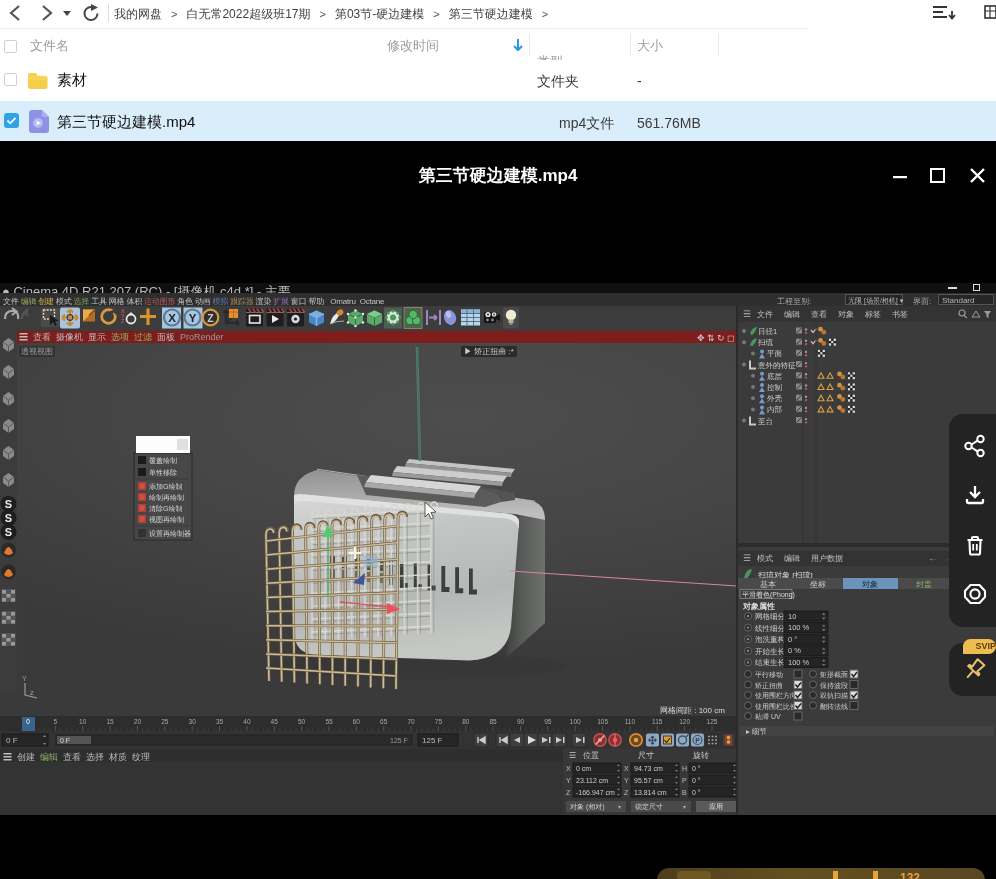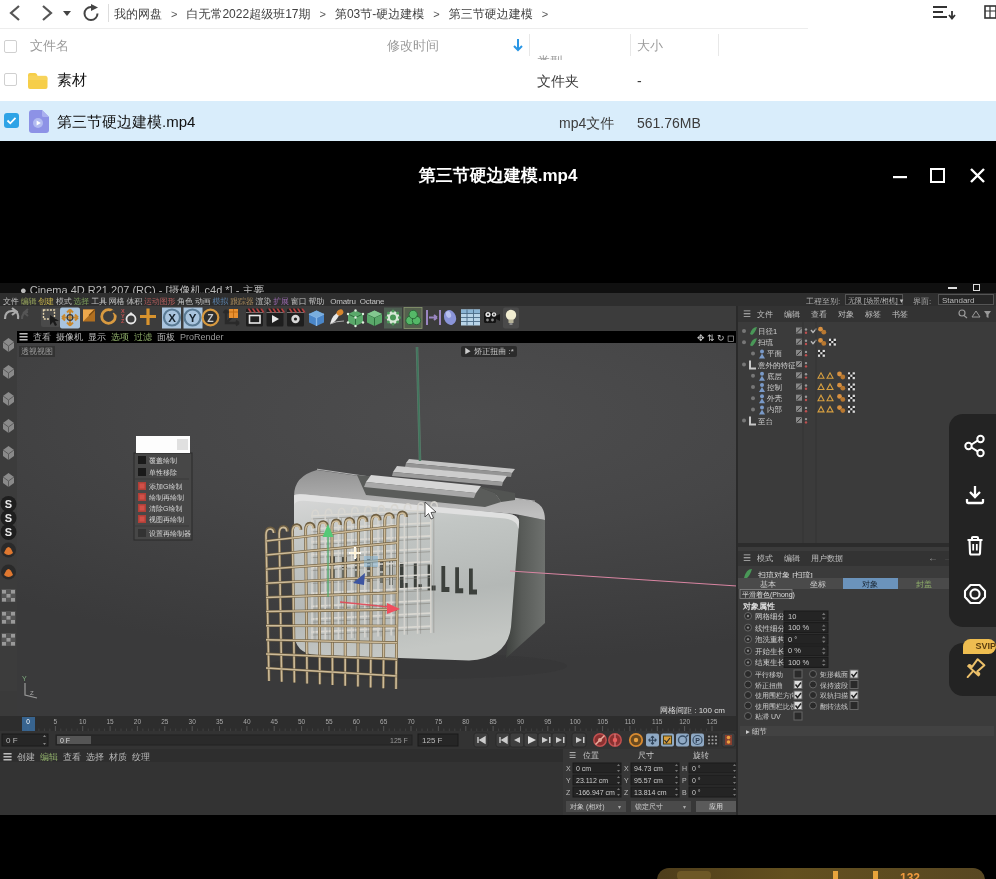--- a/index.html
+++ b/index.html
@@ -73,27 +73,27 @@
 <div class="abs" style="left:0;top:141px;width:996px;height:738px;background:#000;">
   <div class="abs" style="left:0;top:23px;width:996px;height:20px;text-align:center;font-size:17px;font-weight:bold;color:#fff;">第三节硬边建模.mp4</div>
   <svg class="abs" style="left:886px;top:25px;" width="108" height="18" viewBox="0 0 108 18">
     <rect x="7" y="10" width="14" height="2.2" fill="#fff"></rect>
     <rect x="45" y="3" width="13" height="13" fill="none" stroke="#fff" stroke-width="2"></rect>
     <path d="M85 3 L98 16 M98 3 L85 16" stroke="#fff" stroke-width="2.4"></path>
   </svg>
 
   <div class="abs" style="left:0;top:142px;width:996px;height:532px;background:#3a3a3a;">
     <div class="abs" style="left:0;top:0;width:996px;height:10px;background:#101010;">
-      <div class="abs" style="left:20px;top:0;font-size:11px;color:#bbb;white-space:nowrap;">● Cinema 4D R21.207 (RC) - [摄像机.c4d *] - 主要</div>
+      <div class="abs" style="left:2px;top:0;font-size:13px;color:#bbb;white-space:nowrap;">● Cinema 4D R21.207 (RC) - [摄像机.c4d *] - 主要</div>
       <div class="abs" style="left:948px;top:4px;width:9px;height:2px;background:#ddd;"></div>
       <div class="abs" style="left:973px;top:1px;width:7px;height:7px;border:1px solid #ddd;"></div>
     </div>
     <div class="abs" style="left:0;top:10px;width:996px;height:13px;background:#2e2e2e;">
       <div class="abs" style="left:3px;top:2.5px;font-size:8px;color:#c2c2c2;white-space:nowrap;letter-spacing:-0.2px;">文件 <span style="color:#9ba95e">编辑</span> <span style="color:#c8b44c">创建</span> 模式 <span style="color:#7da05c">选择</span> 工具 网格 体积 <span style="color:#b05c5c">运动图形</span> 角色 动画 <span style="color:#5c85b0">模拟</span> <span style="color:#b08f5c">跟踪器</span> 渲染 <span style="color:#9b6ab0">扩展</span> 窗口 帮助&nbsp;&nbsp;&nbsp;Omatru&nbsp;&nbsp;Octane</div>
-      <div class="abs" style="left:806px;top:3px;font-size:8px;color:#aaa;">工程至别:</div>
+      <div class="abs" style="left:777px;top:3px;font-size:8px;color:#aaa;">工程至别:</div>
       <div class="abs" style="left:845px;top:1px;width:58px;height:11px;background:#262626;border:1px solid #555;font-size:7px;color:#bbb;padding:1px 2px;white-space:nowrap;">无限 [场景/相机] ▾</div>
       <div class="abs" style="left:913px;top:3px;font-size:8px;color:#aaa;">界面:</div>
       <div class="abs" style="left:938px;top:1px;width:56px;height:11px;background:#262626;border:1px solid #555;font-size:8px;color:#bbb;padding:1px 3px;">Standard</div>
     </div>
     <svg class="abs" style="left:0;top:23px;" width="996" height="25" viewBox="0 0 996 25">
         <rect width="996" height="25" fill="#3c3c3c"></rect>
         <path d="M5 13 Q5 5 12 5 L15 5 M12 2 L16.5 5.5 L12 9" stroke="#aaa" stroke-width="2.2" fill="none"></path>
         <path d="M15 5 Q19 7 18 13" stroke="#aaa" stroke-width="2.2" fill="none"></path>
         <path d="M22 13 Q22 6 28 6 M28 3 L24 6.5 L28 10" stroke="#555" stroke-width="2" fill="none"></path>
         <rect x="41" y="2" width="19" height="19" rx="2" fill="#4a4a4a"></rect>
@@ -236,21 +236,21 @@
         <rect x="11.0" y="281" width="4" height="3.6" fill="#999"></rect>
         <rect x="11.0" y="289" width="4" height="3.6" fill="#999"></rect>
         <rect x="1.5" y="302" width="14" height="13" fill="#555"></rect>
         <rect x="2.0" y="303" width="4" height="3.6" fill="#999"></rect>
         <rect x="2.0" y="311" width="4" height="3.6" fill="#999"></rect>
         <rect x="6.5" y="307" width="4" height="3.6" fill="#999"></rect>
         <rect x="11.0" y="303" width="4" height="3.6" fill="#999"></rect>
         <rect x="11.0" y="311" width="4" height="3.6" fill="#999"></rect>
       </svg>
 
-    <div class="abs" style="left:17px;top:48px;width:721px;height:385px;background:#000000;">
+    <div class="abs" style="left:17px;top:48px;width:721px;height:385px;background:#7f1d1d;">
       <div class="abs" style="left:2px;top:0;width:719px;height:12px;font-size:9px;color:#bbb;white-space:nowrap;">☰&nbsp; 查看 &nbsp;摄像机 &nbsp;显示 &nbsp;<span style="color:#8fae6a">选项</span> &nbsp;<span style="color:#8fae6a">过滤</span> &nbsp;面板 &nbsp;<span style="color:#999">ProRender</span></div>
       <div class="abs" style="left:680px;top:2px;font-size:9px;color:#ccc;">✥ ⇅ ↻ ◻</div>
       <div class="abs" style="left:0;top:12px;width:721px;height:373px;background:radial-gradient(ellipse 115% 80% at 62% 20%, #4d4d4e 0%, #464647 38%, #3a3a3b 82%);overflow:hidden;">
         <svg class="abs" style="left:0;top:0;" width="721" height="373" viewBox="0 0 721 373">
             <defs>
 <linearGradient id="gFront" x1="0" y1="0" x2="0.2" y2="1">
  <stop offset="0" stop-color="#d8d8d8"></stop>
                 <stop offset="0.3" stop-color="#c2c6c4"></stop>
  <stop offset="0.7" stop-color="#b4b8b6"></stop>
                 <stop offset="1" stop-color="#c4c7c4"></stop>

